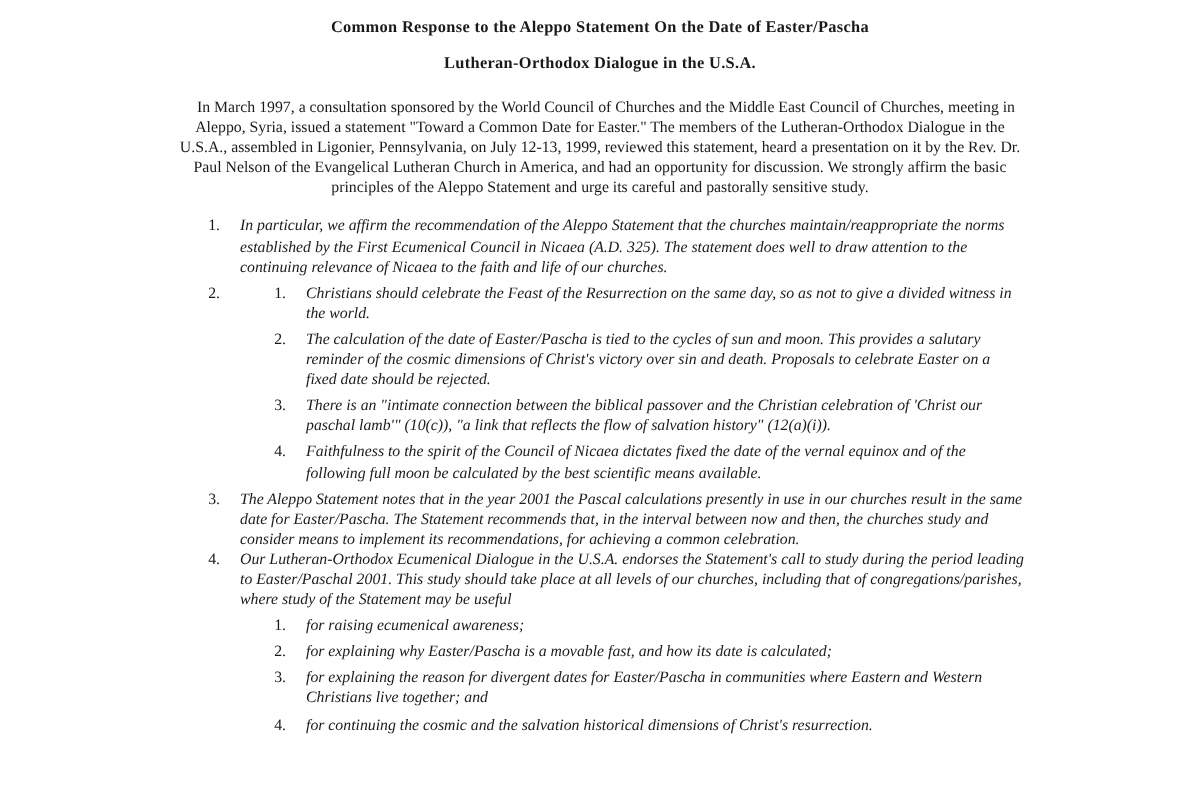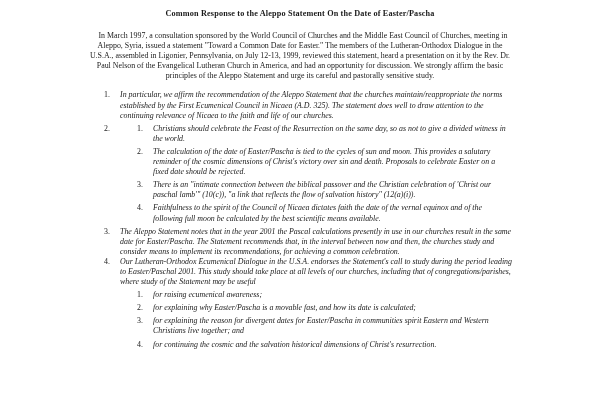--- a/index.html
+++ b/index.html
@@ -74,20 +74,21 @@
     font-style: italic;
   }
 </style>
 </head>
 <body>
 
 <div class="page">
 
   <h1 class="doc-title">Common Response to the Aleppo Statement On the Date of Easter/Pascha</h1>
 
+  <h2 class="doc-subtitle">Lutheran-Orthodox Dialogue in the U.S.A.</h2>
 
   <p class="intro">In March 1997, a consultation sponsored by the World Council of Churches and the Middle East Council of Churches, meeting in Aleppo, Syria, issued a statement "Toward a Common Date for Easter." The members of the Lutheran-Orthodox Dialogue in the U.S.A., assembled in Ligonier, Pennsylvania, on July 12-13, 1999, reviewed this statement, heard a presentation on it by the Rev. Dr. Paul Nelson of the Evangelical Lutheran Church in America, and had an opportunity for discussion. We strongly affirm the basic principles of the Aleppo Statement and urge its careful and pastorally sensitive study.</p>
 
   <ol class="lvl1">
 
     <li>
       <span class="txt">In particular, we affirm the recommendation of the Aleppo Statement that the churches maintain/reappropriate the norms established by the First Ecumenical Council in Nicaea (A.D. 325). The statement does well to draw attention to the continuing relevance of Nicaea to the faith and life of our churches.</span>
     </li>
 
     <li>
@@ -95,40 +96,40 @@
         <li>
           <span class="txt">Christians should celebrate the Feast of the Resurrection on the same day, so as not to give a divided witness in the world.</span>
         </li>
         <li>
           <span class="txt">The calculation of the date of Easter/Pascha is tied to the cycles of sun and moon. This provides a salutary reminder of the cosmic dimensions of Christ's victory over sin and death. Proposals to celebrate Easter on a fixed date should be rejected.</span>
         </li>
         <li>
           <span class="txt">There is an "intimate connection between the biblical passover and the Christian celebration of 'Christ our paschal lamb'" (10(c)), "a link that reflects the flow of salvation history" (12(a)(i)).</span>
         </li>
         <li>
-          <span class="txt">Faithfulness to the spirit of the Council of Nicaea dictates faith the date of the vernal equinox and of the following full moon be calculated by the best scientific means available.</span>
+          <span class="txt">Faithfulness to the spirit of the Council of Nicaea dictates fixed the date of the vernal equinox and of the following full moon be calculated by the best scientific means available.</span>
         </li>
       </ol>
     </li>
 
     <li>
       <span class="txt">The Aleppo Statement notes that in the year 2001 the Pascal calculations presently in use in our churches result in the same date for Easter/Pascha. The Statement recommends that, in the interval between now and then, the churches study and consider means to implement its recommendations, for achieving a common celebration.</span>
     </li>
 
     <li>
       <span class="txt">Our Lutheran-Orthodox Ecumenical Dialogue in the U.S.A. endorses the Statement's call to study during the period leading to Easter/Paschal 2001. This study should take place at all levels of our churches, including that of congregations/parishes, where study of the Statement may be useful</span>
       <ol class="lvl2">
         <li>
           <span class="txt">for raising ecumenical awareness;</span>
         </li>
         <li>
           <span class="txt">for explaining why Easter/Pascha is a movable fast, and how its date is calculated;</span>
         </li>
         <li>
-          <span class="txt">for explaining the reason for divergent dates for Easter/Pascha in communities spirit Eastern and Western Christians live together; and</span>
+          <span class="txt">for explaining the reason for divergent dates for Easter/Pascha in communities where Eastern and Western Christians live together; and</span>
         </li>
         <li>
           <span class="txt">for continuing the cosmic and the salvation historical dimensions of Christ's resurrection.</span>
         </li>
       </ol>
     </li>
 
   </ol>
 
 </div>

